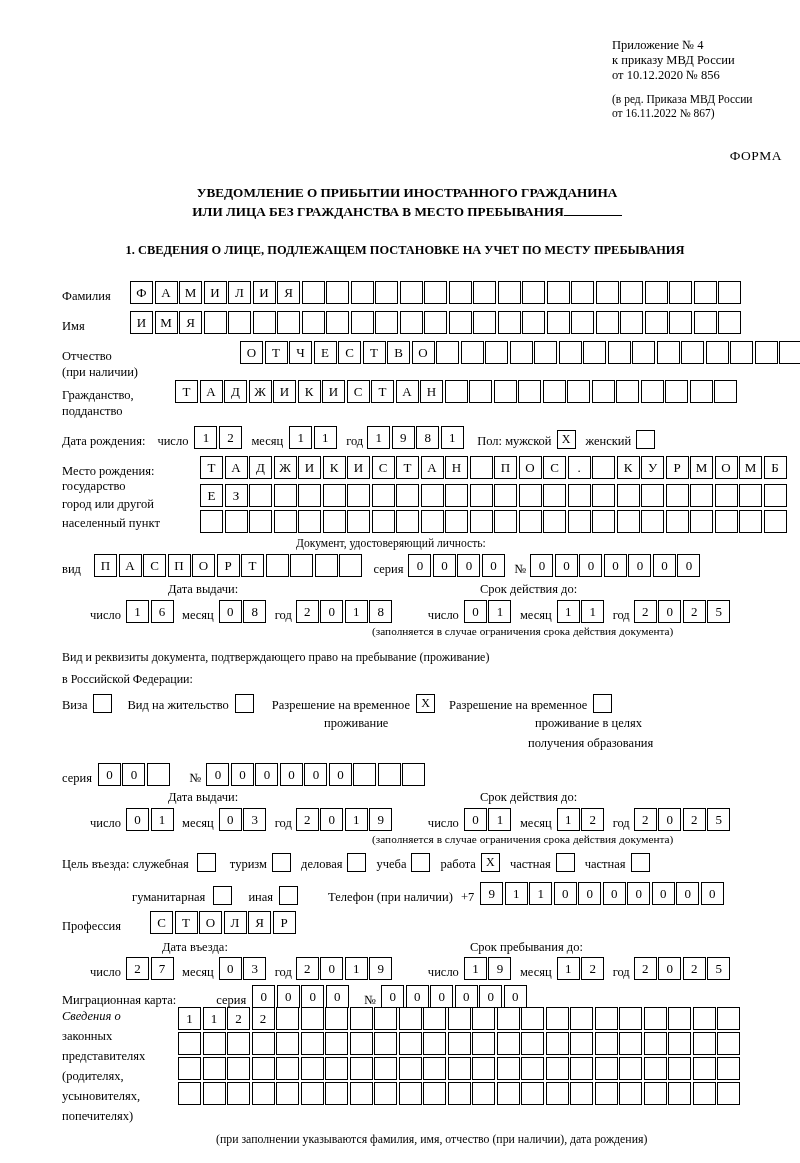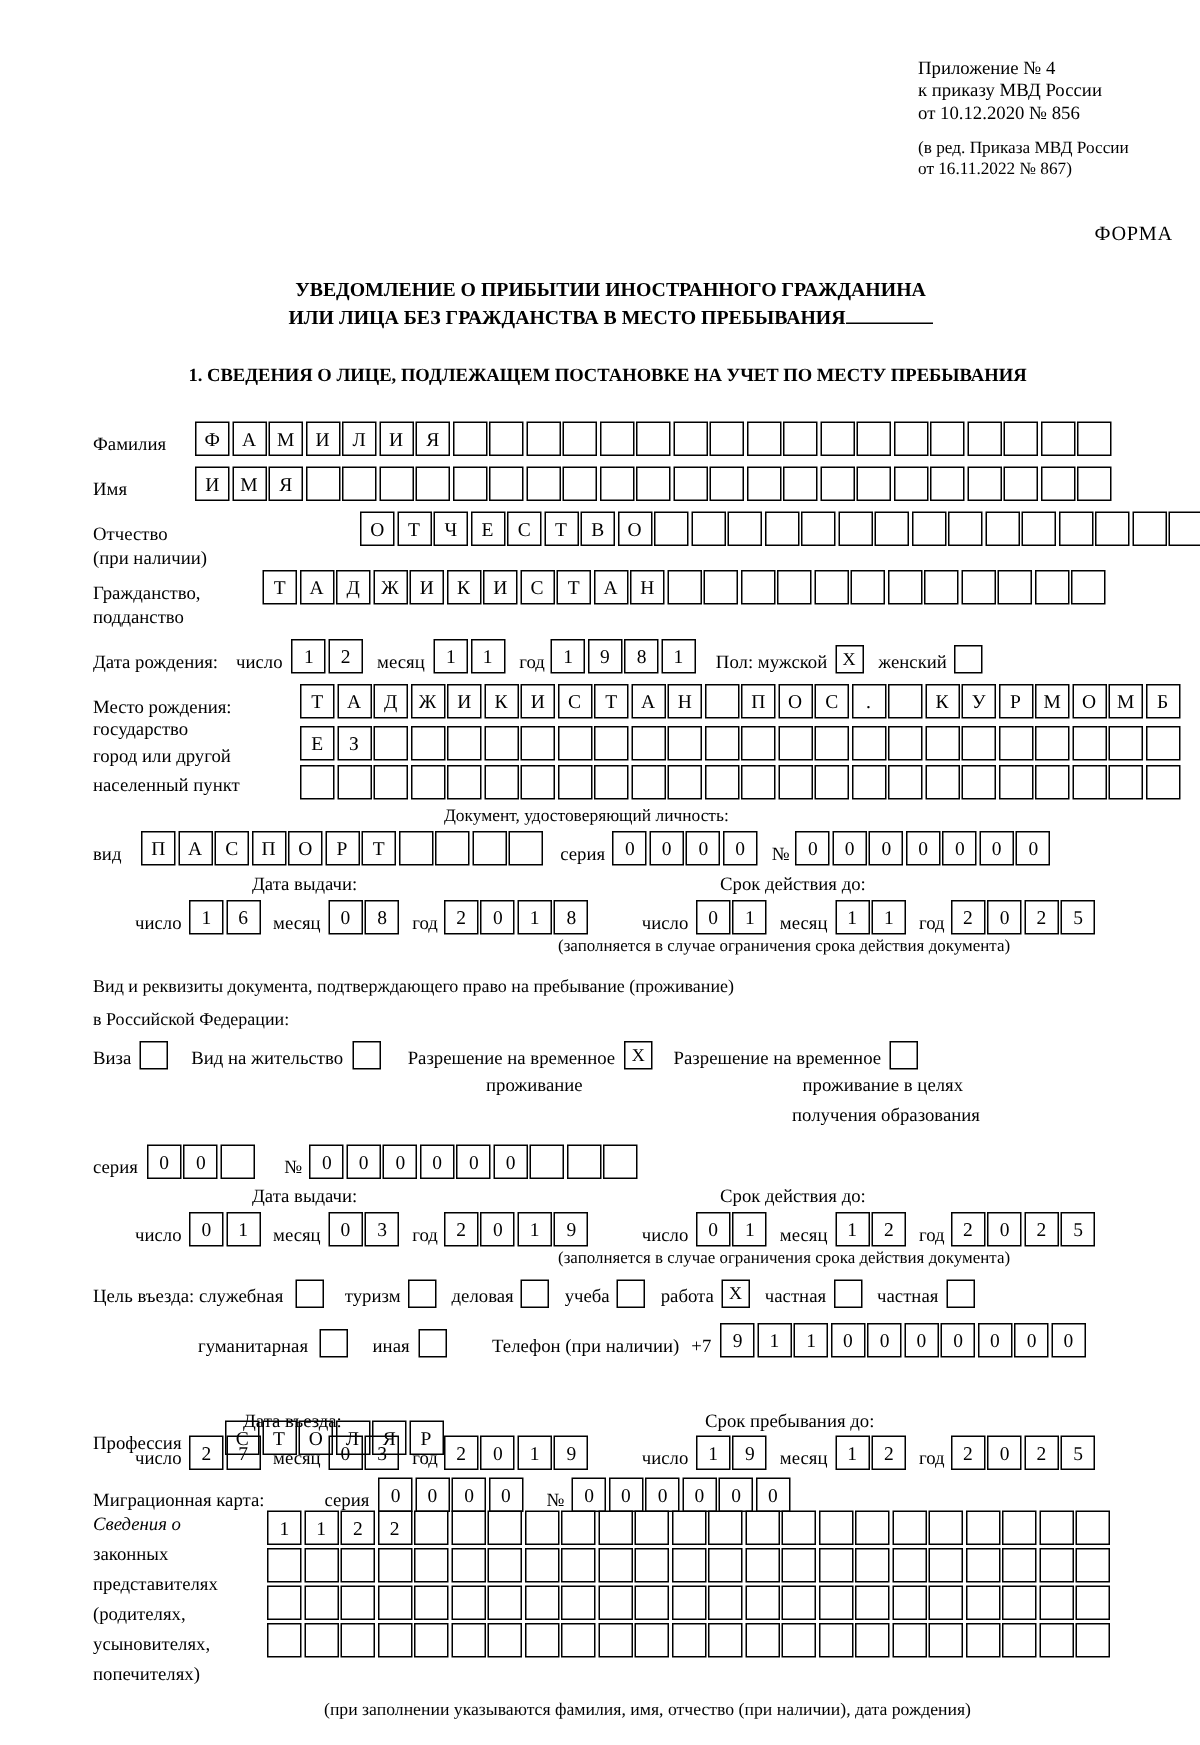--- a/index.html
+++ b/index.html
@@ -508,21 +508,21 @@
         <div class="bx">0</div>
         <div class="bx">0</div>
         <div class="bx">0</div>
         <div class="bx">0</div>
         <div class="bx">0</div>
         <div class="bx">0</div>
         <div class="bx">0</div>
       </div>
   </div>
 
-  <div class="row" style="top:911px; left:62px;margin-top:36px;">
+  <div class="row" style="top:911px; left:62px;">
     <div class="lbl" style="width:88px;">Профессия</div>
     <div class="boxes" id="profession-boxes">
         <div class="bx">С</div>
         <div class="bx">Т</div>
         <div class="bx">О</div>
         <div class="bx">Л</div>
         <div class="bx">Я</div>
         <div class="bx">Р</div>
       </div>
   </div>

